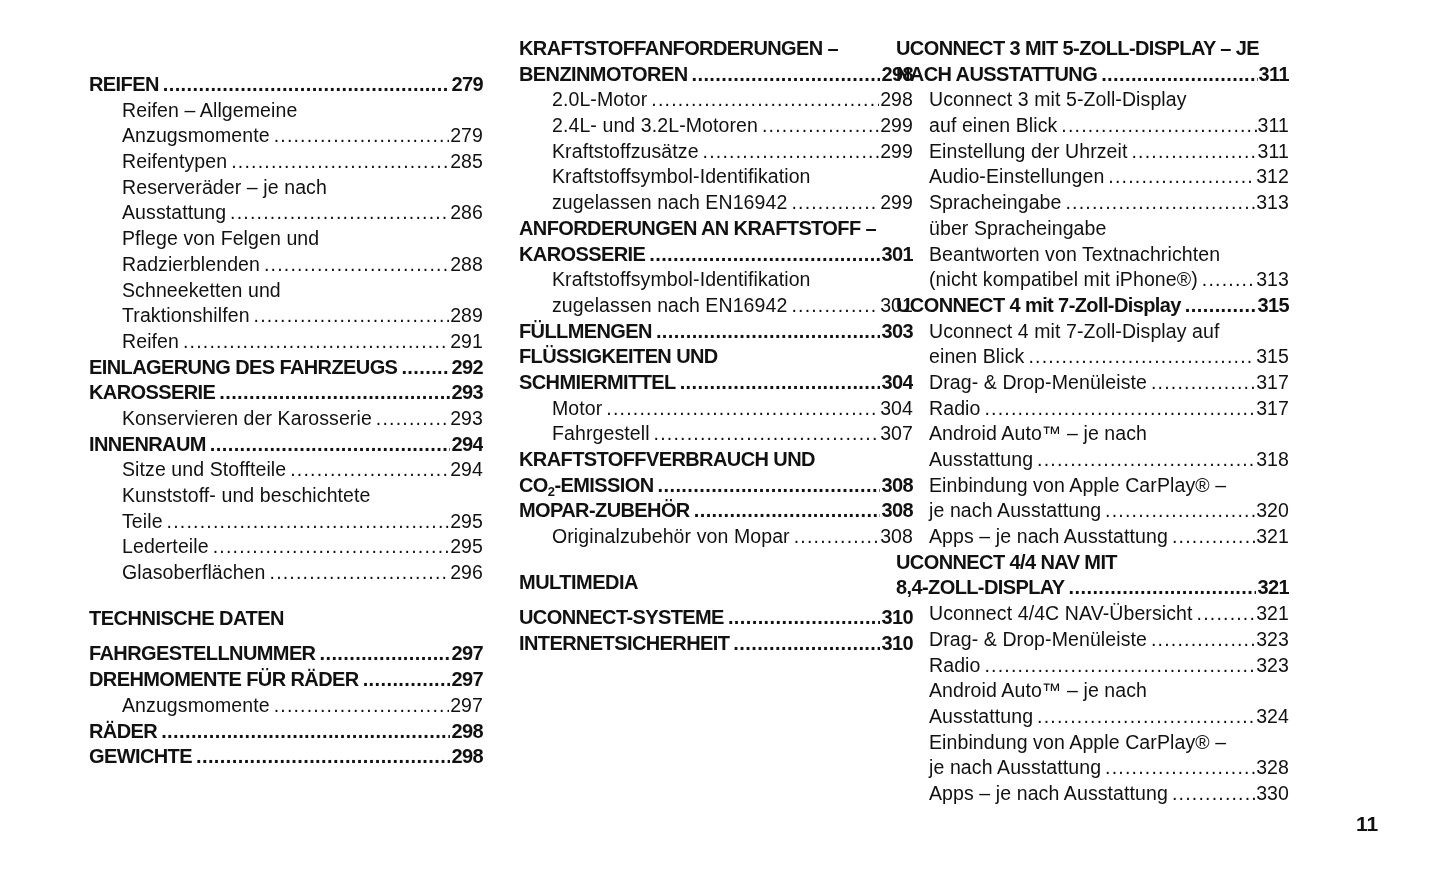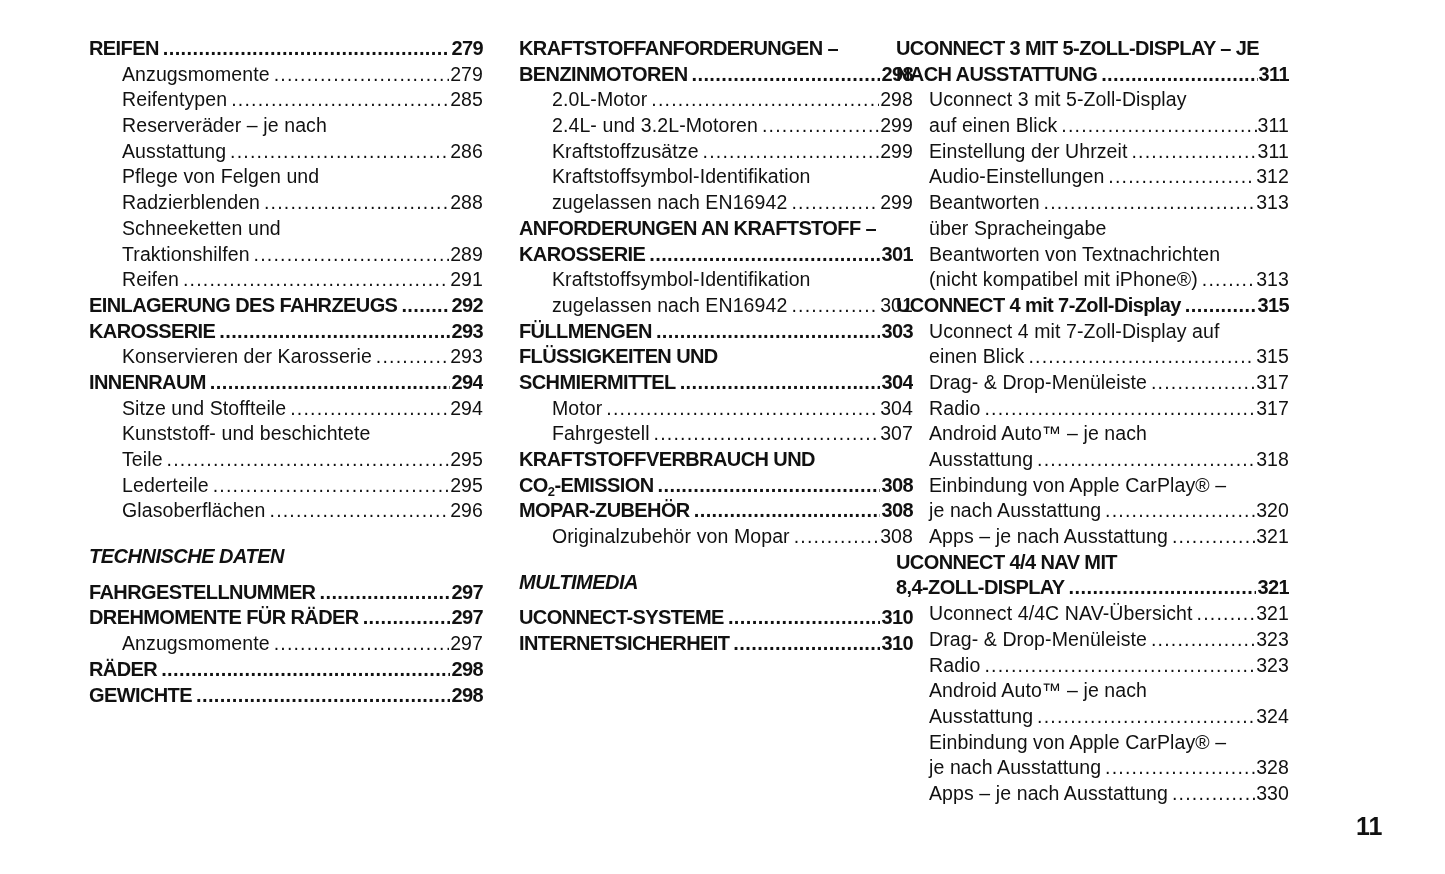--- a/index.html
+++ b/index.html
@@ -4,21 +4,21 @@
 <style>
   html, body { margin: 0; padding: 0; background: #ffffff; }
   body {
     width: 1445px; height: 874px; position: relative; overflow: hidden;
     color: #111111;
     font-family: "Liberation Sans", sans-serif;
   }
   .col {
     position: absolute; top: 36px;
   }
-  #col1 { left: 89px; width: 394px; }
+  #col1 { left: 89px; width: 394px; margin-top: 36px; }
   #col2 { left: 519px; width: 394px; }
   #col3 { left: 896px; width: 393px; }
 
   .line {
     display: flex; align-items: baseline;
     height: 25.7px; line-height: 25.7px;
     white-space: nowrap; overflow: hidden;
   }
   .line.h { font-family: "Liberation Sans", sans-serif; font-weight: bold; font-size: 20px; transform-origin: left; letter-spacing: -0.6px; }
   .line.s { font-size: 19.5px; padding-left: 33px; letter-spacing: 0.1px; }
@@ -30,41 +30,44 @@
   .dots::before {
     content: "......................................................................................................................................................";
   }
   .line.h .dots { letter-spacing: 0.4px; }
   .pg { flex: 0 0 auto; }
 
   .section-title {
     font-weight: bold; font-size: 20px; letter-spacing: -0.5px;
     height: 25.7px; line-height: 25.7px;
   }
-  .gap-before { margin-top: 20px; font-style: italic; }
+  .gap-before { margin-top: 20px; }
   .gap-after { margin-bottom: 10px; }
 
   sub { font-size: 13px; line-height: 0; vertical-align: -4px; }
 
   #page-number {
     position: absolute; left: 1356px; top: 812px;
-    font-weight: bold; font-size: 25px;
+    font-weight: bold; font-size: 21px;
   }
 </style>
 </head>
 <body>
 
 <div class="col" id="col1">
   <div id="col1-main">
       <div class="line h">
         <span class="txt">REIFEN</span>
         <span class="dots"></span>
         <span class="pg">279</span>
       </div>
       <div class="line s">
+        <span class="txt">Reifen – Allgemeine</span>
+      </div>
+      <div class="line s">
         <span class="txt">Anzugsmomente</span>
         <span class="dots"></span>
         <span class="pg">279</span>
       </div>
       <div class="line s">
         <span class="txt">Reifentypen</span>
         <span class="dots"></span>
         <span class="pg">285</span>
       </div>
       <div class="line s">
@@ -298,21 +301,21 @@
         <span class="txt">Einstellung der Uhrzeit</span>
         <span class="dots"></span>
         <span class="pg">311</span>
       </div>
       <div class="line s">
         <span class="txt">Audio-Einstellungen</span>
         <span class="dots"></span>
         <span class="pg">312</span>
       </div>
       <div class="line s">
-        <span class="txt">Beantworten</span>
+        <span class="txt">Spracheingabe</span>
         <span class="dots"></span>
         <span class="pg">313</span>
       </div>
       <div class="line s">
         <span class="txt">über Spracheingabe</span>
       </div>
       <div class="line s">
         <span class="txt">Beantworten von Textnachrichten</span>
       </div>
       <div class="line s">

